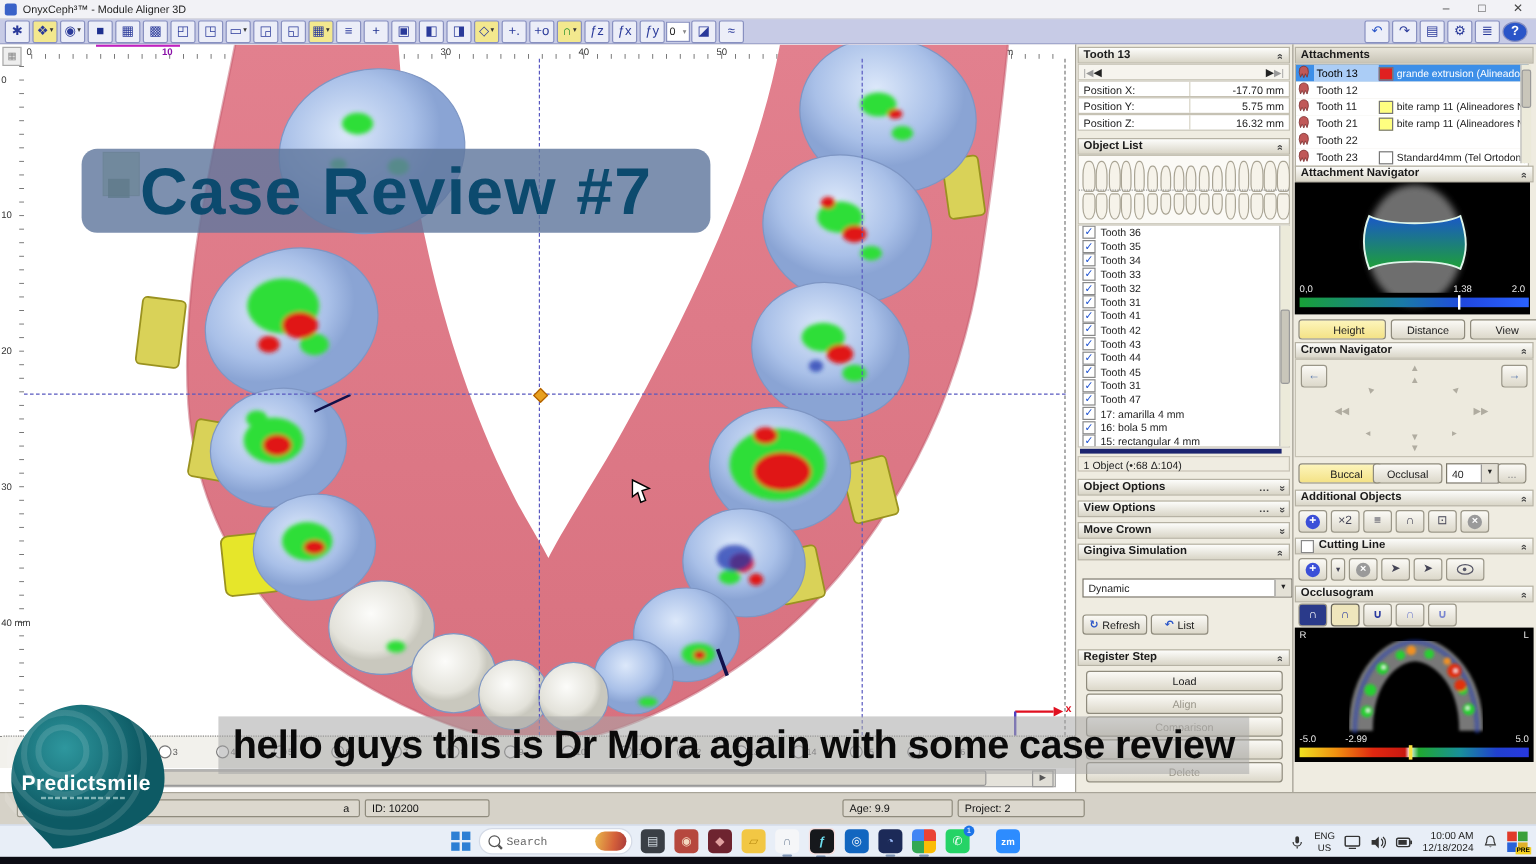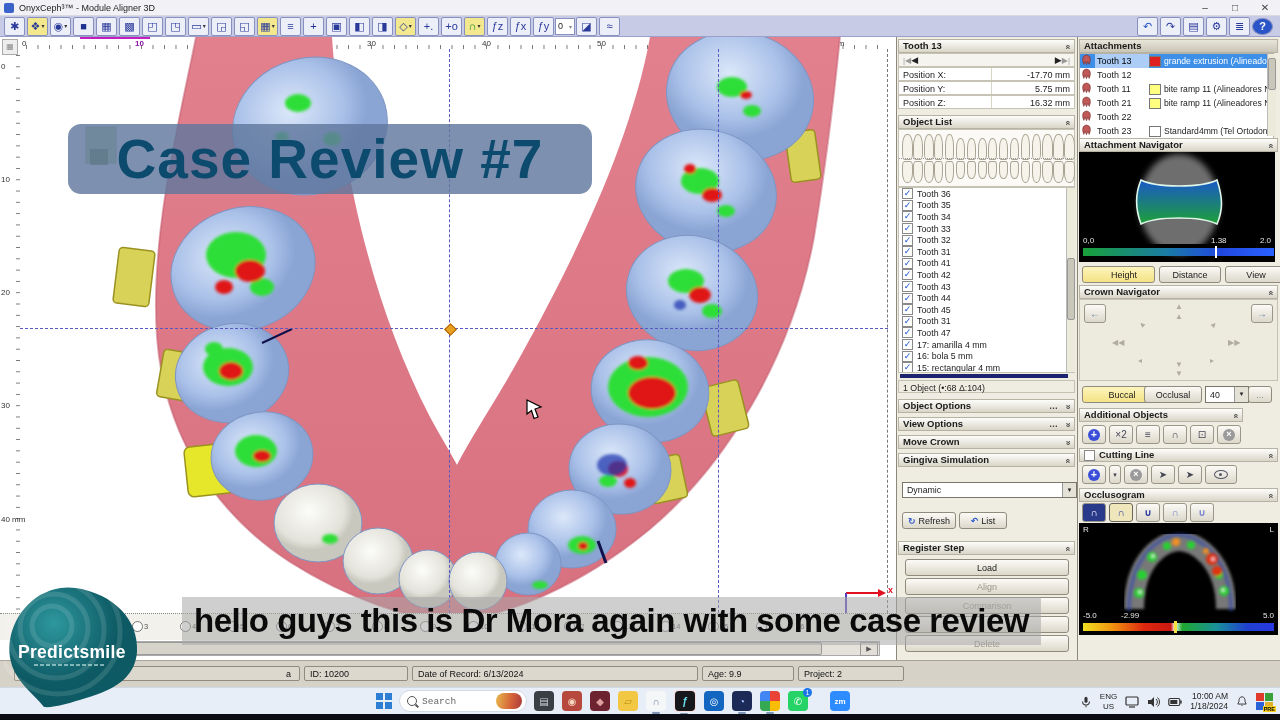--- a/index.html
+++ b/index.html
@@ -673,21 +673,21 @@
         <span>Occlusal</span>
       </div>
     <div class="selbox abs" style="left:127px;top:349px;width:38px;height:15px;">
       <span>40</span>
       <span class="dd2">▾</span>
     </div>
     <div class="nb abs" style="left:170px;top:349px;width:22px;color:#888;">
         <span>...</span>
       </div>
 
-    <div class="phdr" style="top:371px;width:164px;">
+    <div class="phdr" style="top:371px;width:199px;">
       <span>Additional Objects</span>
       <span class="chev">«</span>
     </div>
     <div class="abs" style="left:4px;top:388px;display:flex;gap:3px;align-items:center;" id="addobjrow">
         <div class="ibtn">
           <span class="bluedot">+</span>
         </div>
         <div class="ibtn">×2</div>
         <div class="ibtn">≡</div>
         <div class="ibtn">∩</div>
@@ -772,21 +772,20 @@
       <div class="abs" style="left:95px;top:98px;width:3px;height:12px;background:#f8e040;"></div>
     </div>
   </div>
 
   <div id="statusbar" class="abs">
     <div class="stbox" style="left:14px;width:286px;">
       <span>Name:</span>
       <span style="position:absolute;right:8px;">a</span>
     </div>
     <div class="stbox" style="left:304px;width:104px;">ID: 10200</div>
-    <div class="stbox" style="left:412px;width:286px;">Date of Record: 6/13/2024</div>
     <div class="stbox" style="left:702px;width:92px;">Age: 9.9</div>
     <div class="stbox" style="left:798px;width:106px;">Project: 2</div>
 
   </div>
 
   <div id="taskbar" class="abs">
     <div class="apps">
       <div class="winlogo">
           <div></div>
           <div></div>
@@ -852,21 +851,21 @@
         </svg>
       <svg width="13" height="12" viewBox="0 0 13 12">
           <polygon points="1,4 4,4 7,1 7,11 4,8 1,8" fill="#333"></polygon>
           <path d="M9,3 a4,4 0 0 1 0,6 M10.5,1.5 a6,6 0 0 1 0,9" fill="none" stroke="#333" stroke-width="1"></path>
         </svg>
       <svg width="14" height="10" viewBox="0 0 14 10">
           <rect x="0.8" y="1.5" width="11" height="7" rx="1.5" fill="none" stroke="#333" stroke-width="1.2"></rect>
           <rect x="12.2" y="3.5" width="1.5" height="3" fill="#333"></rect>
           <rect x="2.3" y="3" width="7" height="4" fill="#333"></rect>
         </svg>
-      <span class="two" style="text-align:right;font-size:8.5px;"><span>10:00 AM</span><br><span>1/18/2024</span></span>
+      <span class="two" style="text-align:right;font-size:8.5px;"><span>10:00 AM</span><br><span>12/18/2024</span></span>
       <svg width="12" height="13" viewBox="0 0 14 14">
           <path d="M7,1.5 C4.3,1.5 3.4,4 3.4,7 L2.2,10 L11.8,10 L10.6,7 C10.6,4 9.7,1.5 7,1.5 Z" fill="none" stroke="#333" stroke-width="1.1"></path>
           <path d="M5.8,11.5 a1.3,1.3 0 0 0 2.4,0" fill="#333"></path>
         </svg>
       <span style="position:relative;width:18px;height:18px;display:grid;grid-template-columns:8px 8px;grid-template-rows:8px 8px;gap:1px;">
         <span style="background:#e03a2a;"></span>
           <span style="background:#3aa03a;"></span>
           <span style="background:#2a62d8;"></span>
           <span style="background:#e0b02a;"></span>
         <span style="position:absolute;bottom:-1px;right:-2px;background:#f5d020;color:#000;font-size:5.5px;font-weight:bold;padding:0 1px;">PRE</span>

